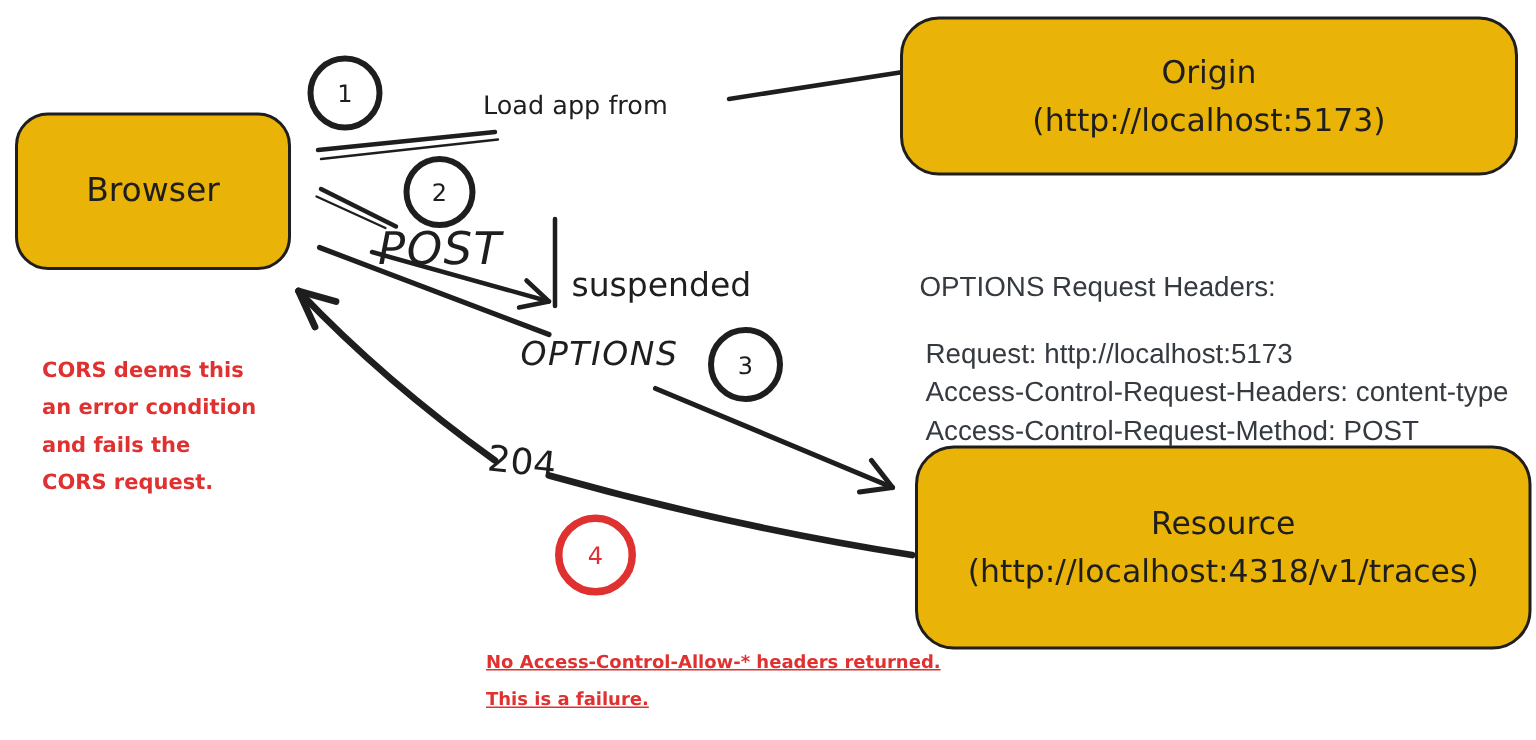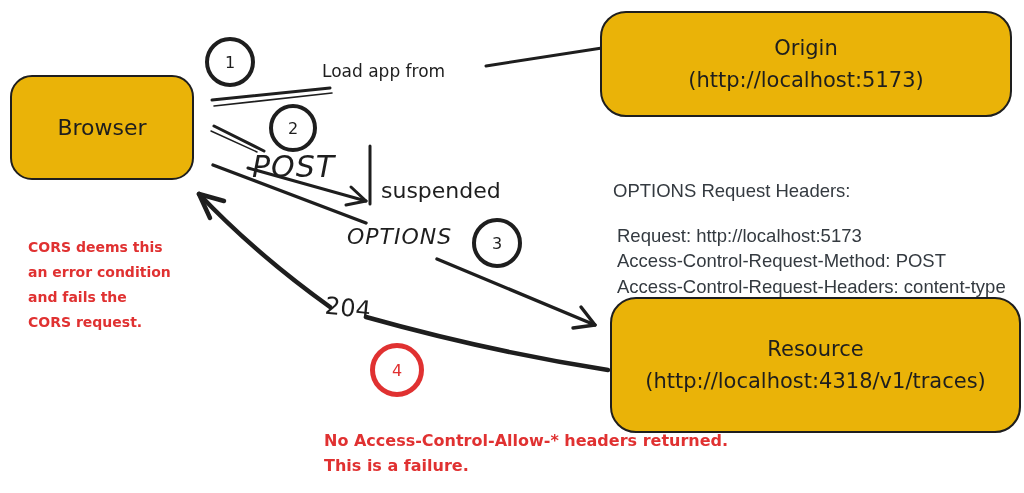--- a/index.html
+++ b/index.html
@@ -34,21 +34,21 @@
   .hand{position:absolute;color:var(--ink);white-space:nowrap;}
   .lbl-load{left:322px;top:61px;font-size:17px;}
   .lbl-post{left:252px;top:149px;font-size:30px;font-style:italic;letter-spacing:1px;}
   .lbl-suspended{left:381px;top:178px;font-size:22px;}
   .lbl-options{left:347px;top:224px;font-size:22px;font-style:italic;letter-spacing:1px;}
   .lbl-204{left:325px;top:294px;font-size:24px;transform:rotate(6deg);}
 
   
   .note{position:absolute;color:var(--red);font-weight:bold;white-space:nowrap;}
   .note-cors{left:28px;top:191px;font-size:14px;line-height:25px;margin-top:44px;}
-  .note-failure{left:324px;top:429px;font-size:16px;line-height:24.5px;}
+  .note-failure{left:324px;top:429px;font-size:12px;line-height:24.5px;text-decoration:underline;}
 
   
   .hdr-panel{position:absolute;left:613px;top:180px;color:var(--hdr);
              font-family:"Liberation Sans",sans-serif;font-size:18.5px;white-space:nowrap;}
   .hdr-title{margin-bottom:21px;}
   .hdr-lines{padding-left:4px;line-height:25.4px;}
 </style>
 </head>
 <body>
 
@@ -121,18 +121,18 @@
 
   <div class="note note-failure">
     <div>No Access-Control-Allow-* headers returned.</div>
     <div>This is a failure.</div>
   </div>
 
   <div class="hdr-panel">
     <div class="hdr-title">OPTIONS Request Headers:</div>
     <div class="hdr-lines">
       <div>Request: http://localhost:5173</div>
+      <div>Access-Control-Request-Headers: content-type</div>
       <div>Access-Control-Request-Method: POST</div>
-      <div>Access-Control-Request-Headers: content-type</div>
     </div>
   </div>
 
 </div>
 
 </body></html>

